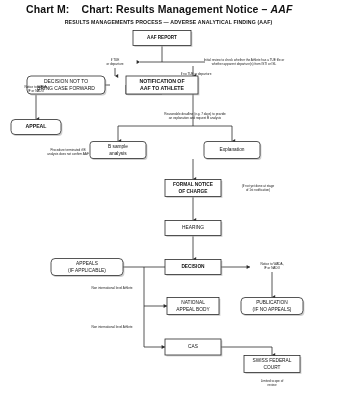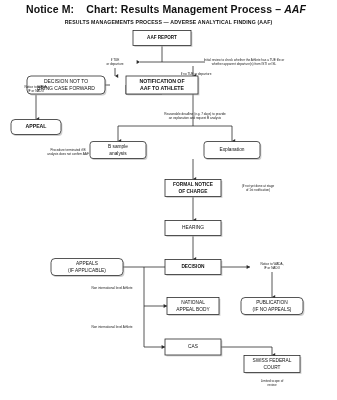--- a/index.html
+++ b/index.html
@@ -41,23 +41,23 @@
     dominant-baseline:middle;
   }
   .conn{stroke:#2b2b2b;stroke-width:.8;fill:none;}
 </style>
 </head>
 <body>
 
 <div id="page">
 
   <div class="title">
-    <span>Notice M:</span>
+    <span>Chart M:</span>
     &nbsp;&nbsp;
-    <span>Chart: Results Management Process –</span>
+    <span>Chart: Results Management Notice –</span>
     <span class="ital">AAF</span>
   </div>
 
   <div class="subtitle">RESULTS MANAGEMENTS PROCESS — ADVERSE ANALYTICAL FINDING (AAF)</div>
 
   <svg id="chart" viewBox="0 0 337 400">
     <defs>
       <marker id="arrDown" markerWidth="6" markerHeight="6" refX="3" refY="4.6" orient="auto">
         <path d="M0.6,0.6 L3,4.6 L5.4,0.6 Z" fill="#2b2b2b"></path>
       </marker>

